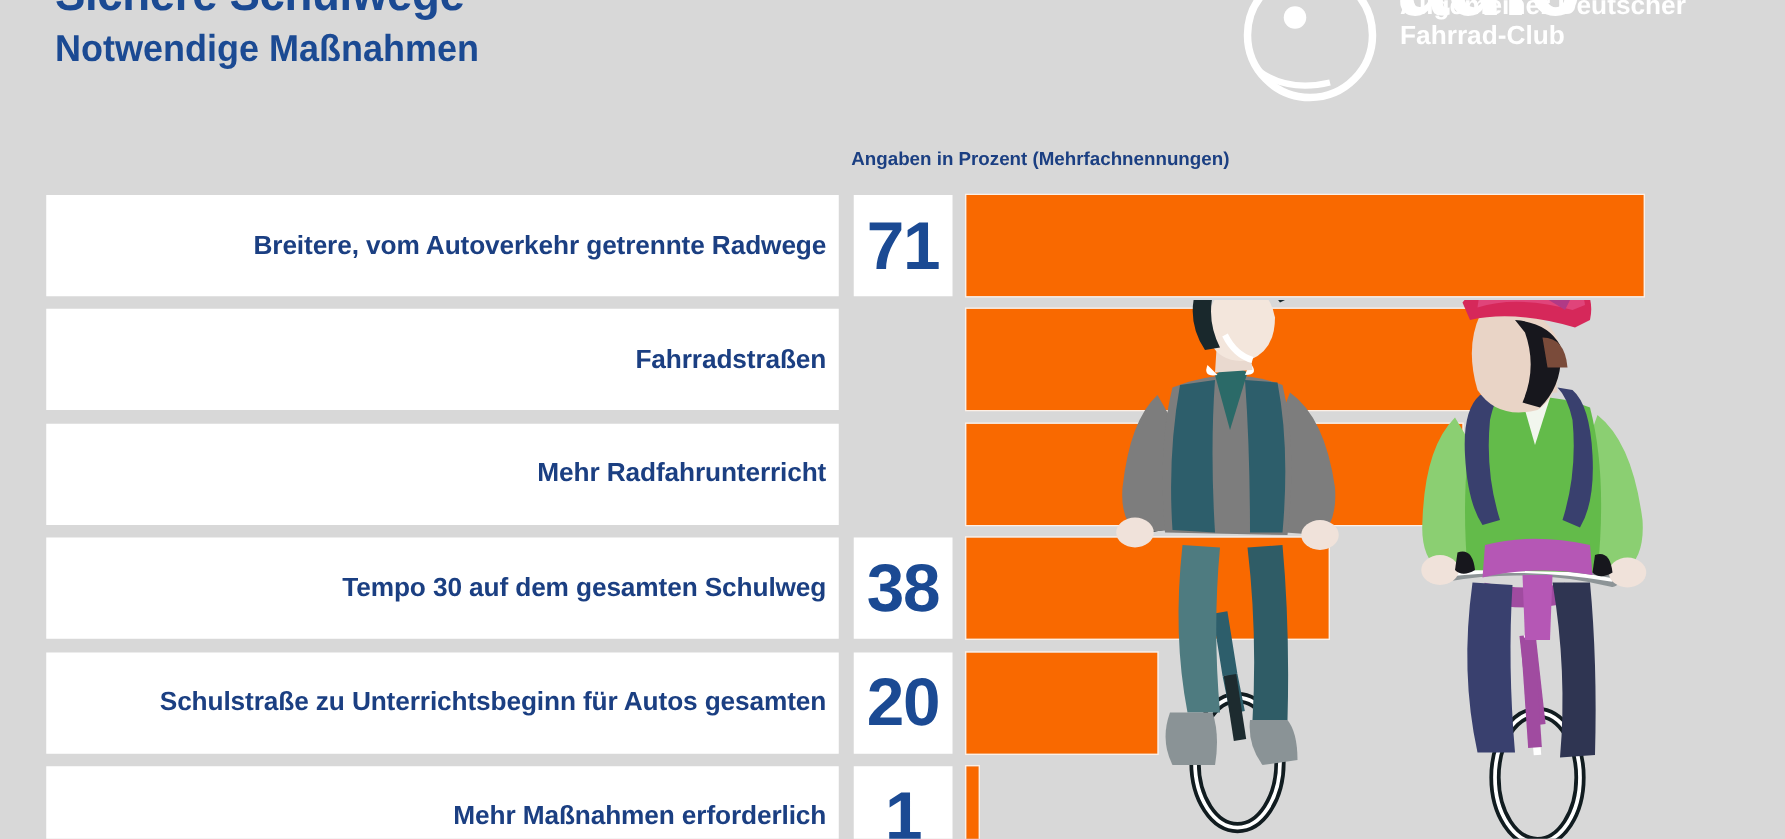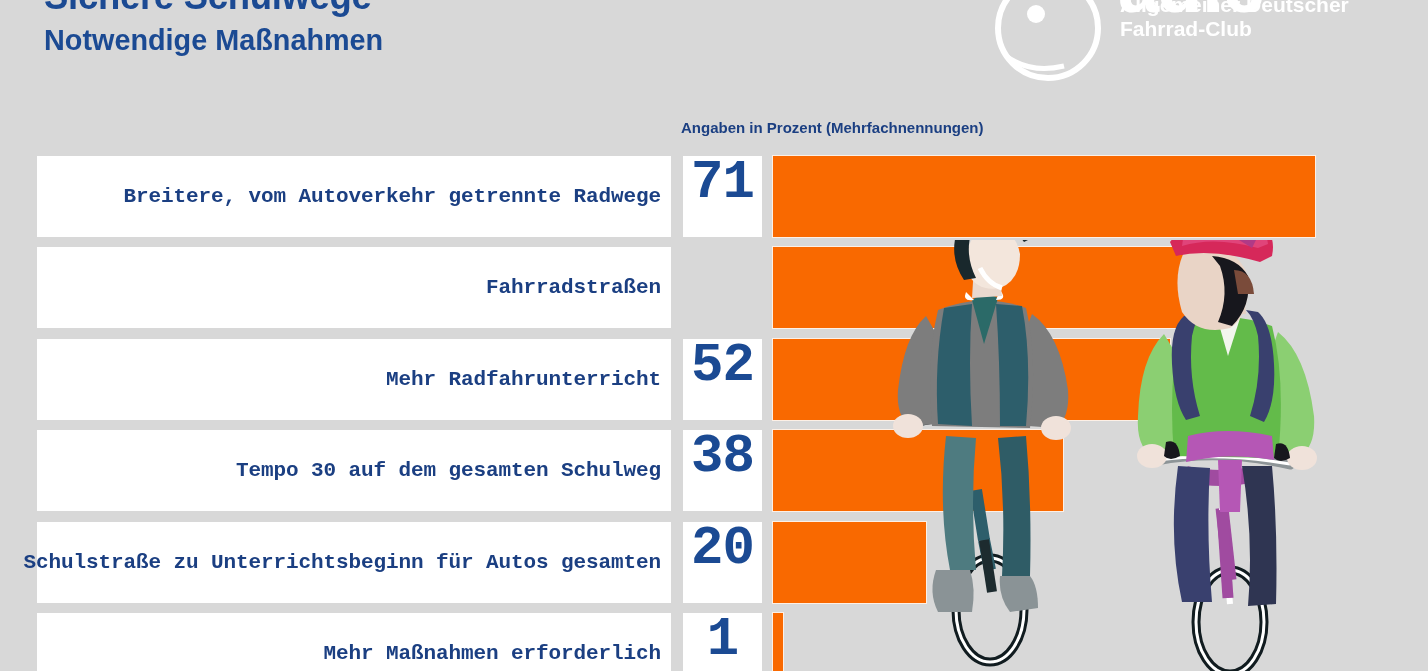--- a/index.html
+++ b/index.html
@@ -41,33 +41,33 @@
   .logo-l2{top:50px;}
 
   
   .legend{
     position:absolute;left:681px;top:119px;
     font-size:15px;font-weight:bold;color:#1b3f82;white-space:nowrap;
   }
 
   
   .rows{position:absolute;left:0;top:156px;width:1428px;}
-  .row{position:relative;height:81px;margin-bottom:10.4px;font-family:Liberation Mono, monospace;}
+  .row{position:relative;height:81px;margin-bottom:10.4px;}
   .lbl-box{
     position:absolute;left:37px;top:0;width:634px;height:81px;
     background:#ffffff;box-sizing:border-box;
     display:flex;align-items:center;justify-content:flex-end;
   }
   .lbl-text{
     font-size:21px;font-weight:bold;color:#1b3f82;
     padding-right:10px;white-space:nowrap;letter-spacing:-0.1px;
   }
   .num-box{
     position:absolute;left:683px;top:0;width:79px;height:81px;
-    background:#ffffff;display:flex;align-items:flex-start;justify-content:center;
+    background:#ffffff;display:flex;align-items:center;justify-content:center;
   }
   .num-text{
     font-size:54px;font-weight:bold;color:#1b4a93;line-height:54px;
     letter-spacing:-1px;
   }
   .bar-track{position:absolute;left:773px;top:0;height:81px;}
   .bar{
     position:absolute;left:0;top:0;height:81px;
     background:#f96900;
     outline:1px solid #fdf0e6;
@@ -116,23 +116,20 @@
           <div class="lbl-text">Fahrradstraßen</div>
         </div>
         <div class="bar-track">
           <div class="bar" style="width: 412px; background: rgb(249, 105, 0);"></div>
         </div>
       </div>
       <div class="row">
         <div class="lbl-box">
           <div class="lbl-text">Mehr Radfahrunterricht</div>
         </div>
-        <div class="num-box">
-          <div class="num-text">52</div>
-        </div>
         <div class="bar-track">
           <div class="bar" style="width: 397px; background: rgb(249, 105, 0);"></div>
         </div>
       </div>
       <div class="row">
         <div class="lbl-box">
           <div class="lbl-text">Tempo 30 auf dem gesamten Schulweg</div>
         </div>
         <div class="num-box">
           <div class="num-text">38</div>

